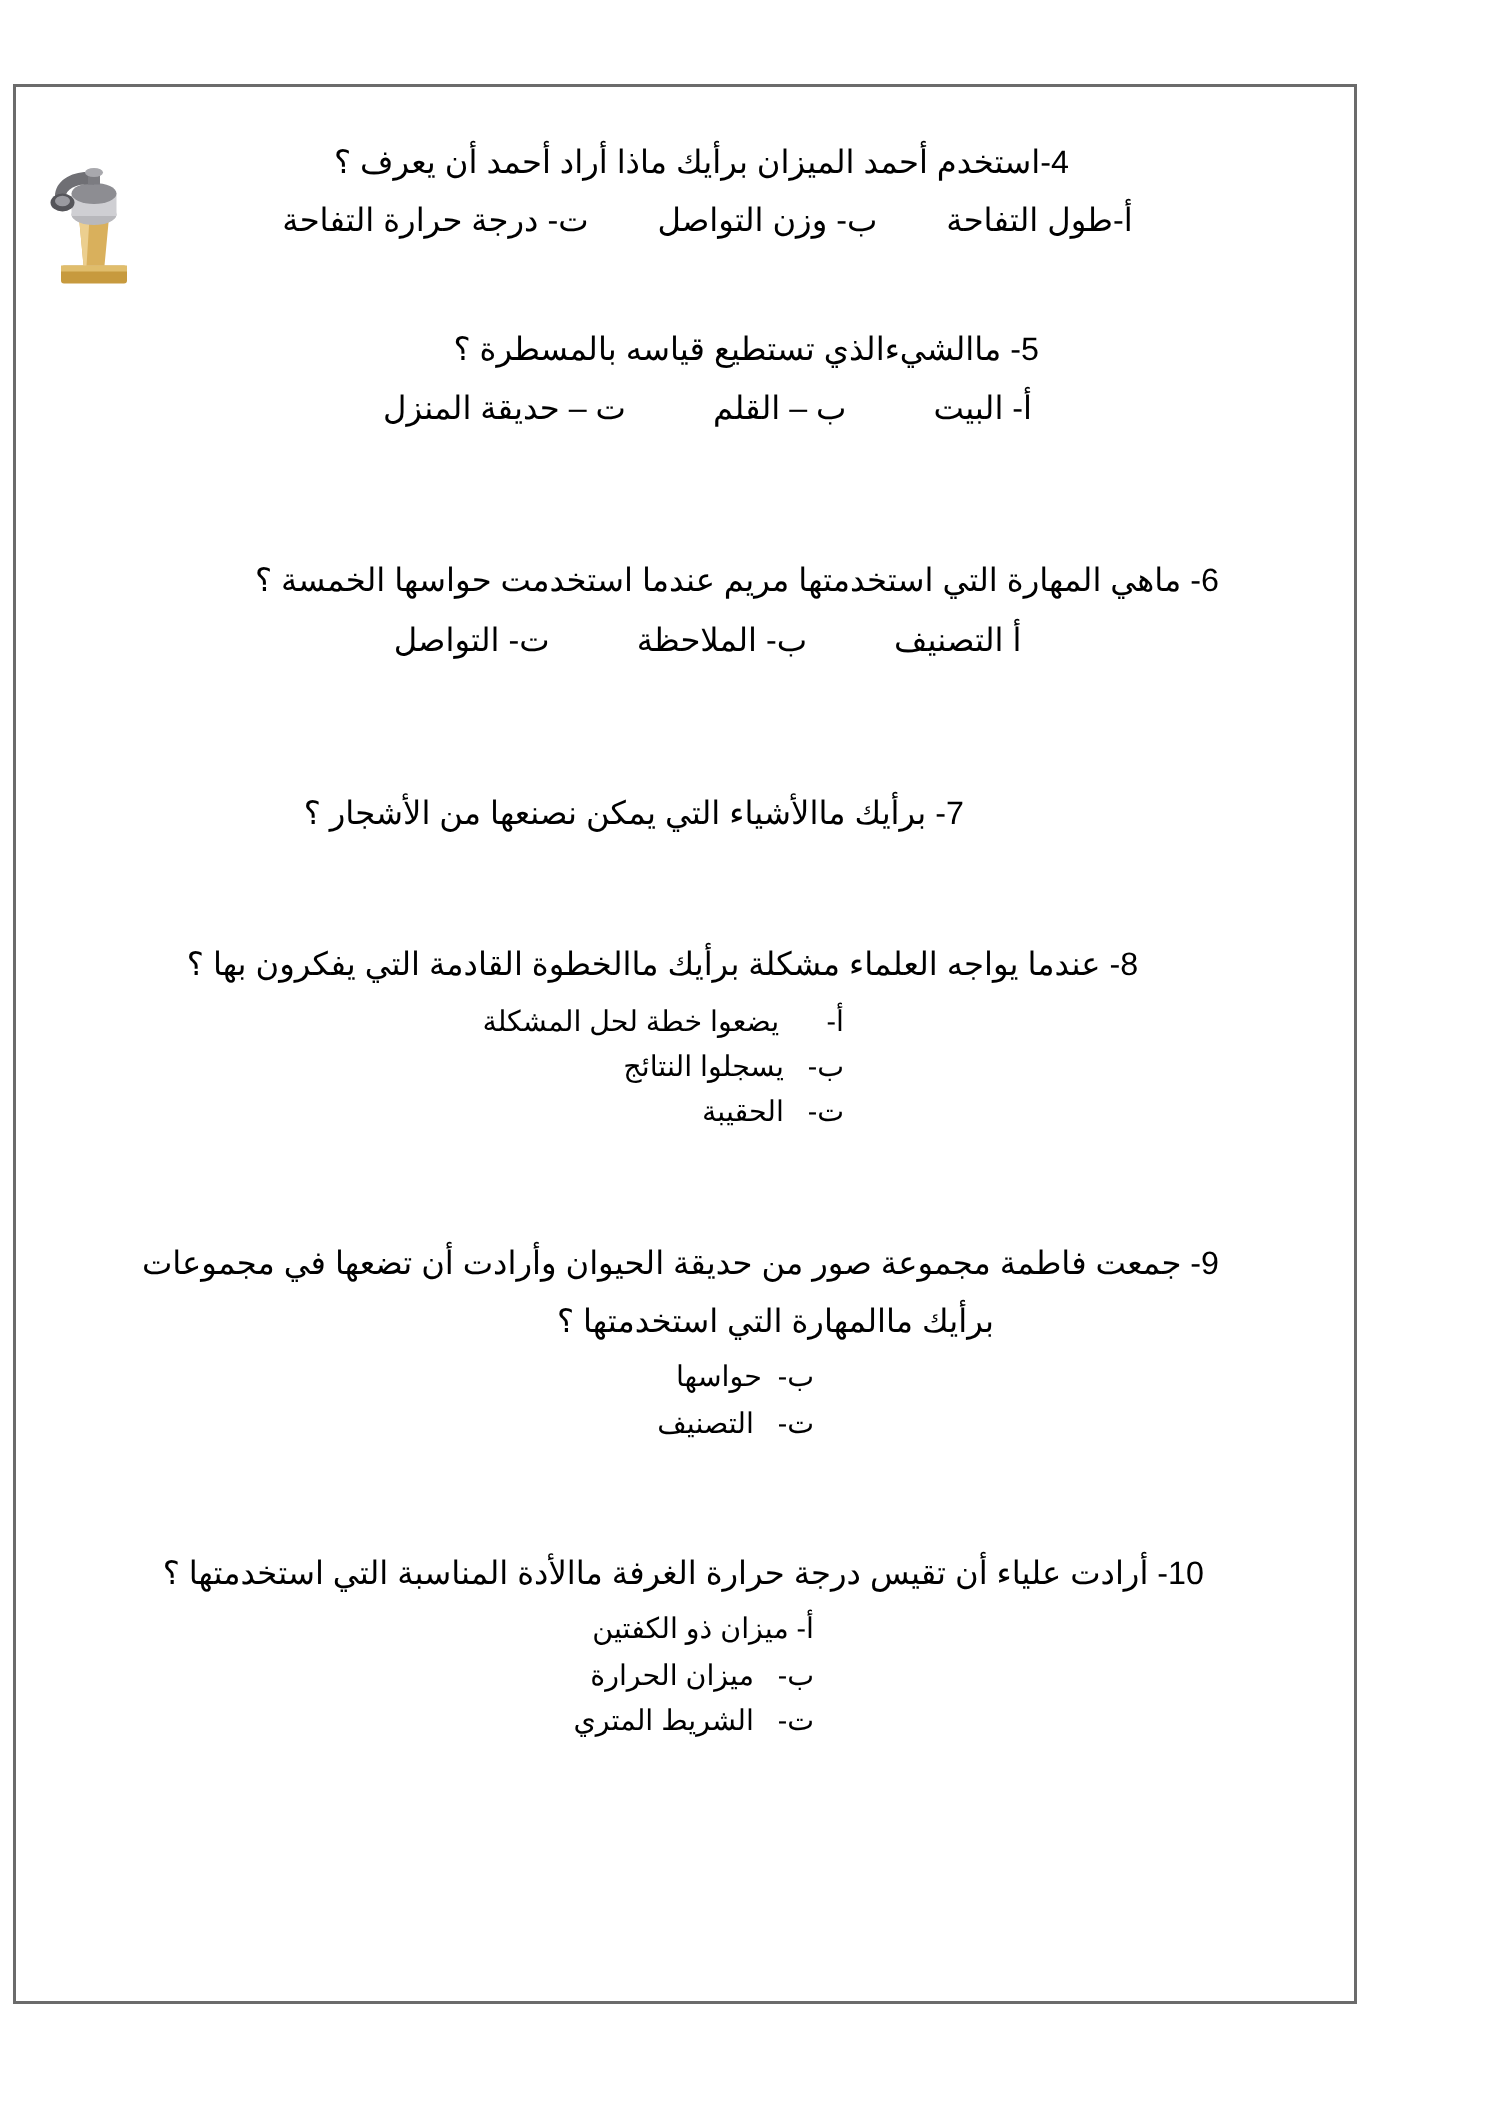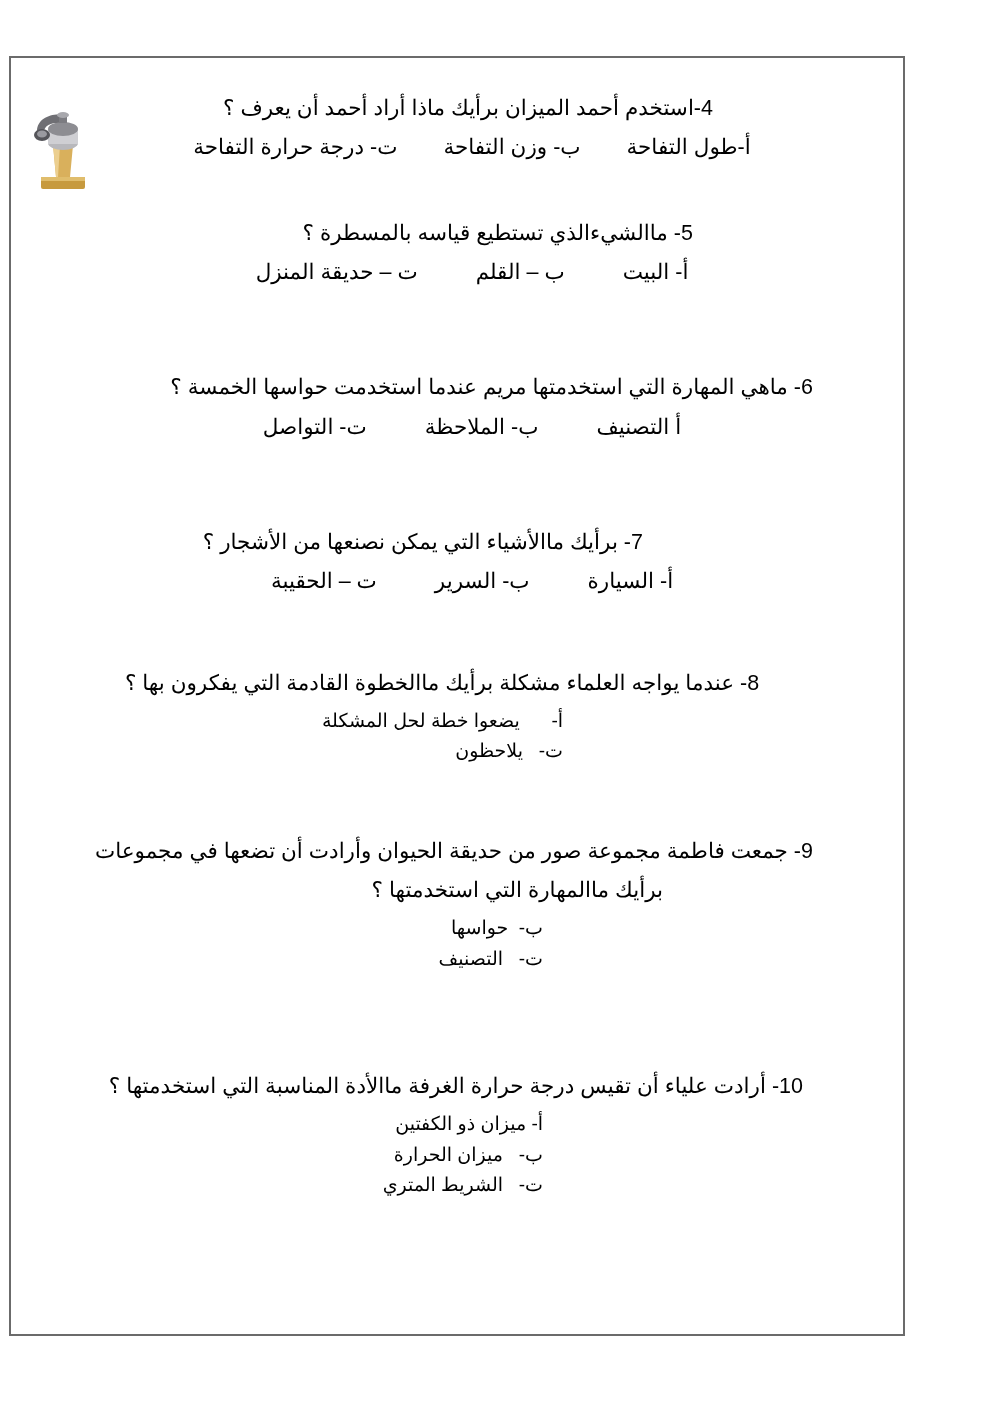--- a/index.html
+++ b/index.html
@@ -90,21 +90,21 @@
   }
   .scale-img svg { display: block; }
   .ind-4 { padding-right: 250px; }
   .ind-5 { padding-right: 270px; }
 
   .q-offset-1 { padding-right: 100px; }
   .q-offset-2 { padding-right: 120px; }
   .q-offset-4 { padding-right: 170px; }
   .q-offset-5 { padding-right: 20px; text-align: center; }
   .q-offset-6 { padding-right: 0px; }
-  .q-offset-7 { padding-right: 10px; margin-top: 28px; }
+  .q-offset-7 { padding-right: 10px; }
 
   .sub-line { padding-right: 150px; }
 
   .sp-6 { height: 26px; }
   .sp-10 { height: 42px; }
   .sp-14 { height: 56px; }
 </style>
 </head>
 <body>
 
@@ -133,21 +133,21 @@
       <rect x="30" y="12" width="8" height="8" fill="#7c7c81"></rect>
       <ellipse cx="34" cy="12" rx="6" ry="3" fill="#a8a8ad"></ellipse>
     </svg>
   </div>
 
   <div class="content">
 
     <div class="qblock">
       <p class="qtext q-offset-1">4-استخدم أحمد الميزان برأيك ماذا أراد أحمد أن يعرف ؟</p>
       <p class="opts-inline">
-        <span class="opt">أ-طول التفاحة</span><span class="gap-sm"></span><span class="opt">ب-  وزن التفاحة</span><span class="gap-sm"></span><span class="opt">ت-   درجة حرارة التفاحة</span>
+        <span class="opt">أ-طول التفاحة</span><span class="gap-sm"></span><span class="opt">ب-  وزن التواصل</span><span class="gap-sm"></span><span class="opt">ت-   درجة حرارة التفاحة</span>
       </p>
     </div>
 
     <div class="sp-6"></div>
 
     <div class="qblock">
       <p class="qtext q-offset-2">5- ماالشيءالذي تستطيع قياسه بالمسطرة ؟</p>
       <p class="opts-inline">
         <span class="opt">أ-  البيت</span><span class="gap-md"></span><span class="opt">ب – القلم</span><span class="gap-md"></span><span class="opt">ت – حديقة المنزل</span>
       </p>
@@ -159,32 +159,30 @@
       <p class="qtext q-offset-6">6- ماهي المهارة التي استخدمتها مريم عندما استخدمت حواسها الخمسة ؟</p>
       <p class="opts-inline">
         <span class="opt">أ التصنيف</span><span class="gap-md"></span><span class="opt">ب- الملاحظة</span><span class="gap-md"></span><span class="opt">ت- التواصل</span>
       </p>
     </div>
 
     <div class="sp-14"></div>
 
     <div class="qblock">
       <p class="qtext q-offset-4">7- برأيك ماالأشياء التي يمكن نصنعها من الأشجار ؟</p>
-      <p class="opts-inline">
-        <span class="opt">أ-  السيارة</span><span class="gap-md"></span><span class="opt">ب- السرير</span><span class="gap-md"></span><span class="opt">ت – الحقيبة</span>
-      </p>
     </div>
 
     <div class="sp-10"></div>
 
     <div class="qblock">
       <p class="qtext q-offset-5">8- عندما يواجه العلماء مشكلة برأيك ماالخطوة القادمة التي يفكرون بها ؟</p>
       <ul class="opts-stack ind-4">
         <li>أ-      يضعوا خطة لحل المشكلة</li>
-        <li>ت-   يلاحظون</li>
+        <li>ب-   يسجلوا النتائج</li>
+        <li>ت-   الحقيبة</li>
       </ul>
     </div>
 
     <div class="sp-10"></div>
 
     <div class="qblock">
       <p class="qtext q-offset-6">9- جمعت فاطمة مجموعة صور من حديقة الحيوان وأرادت أن تضعها في مجموعات</p>
       <p class="qtext sub-line">برأيك ماالمهارة  التي استخدمتها ؟</p>
       <ul class="opts-stack ind-5">
         <li>ب-  حواسها</li>

